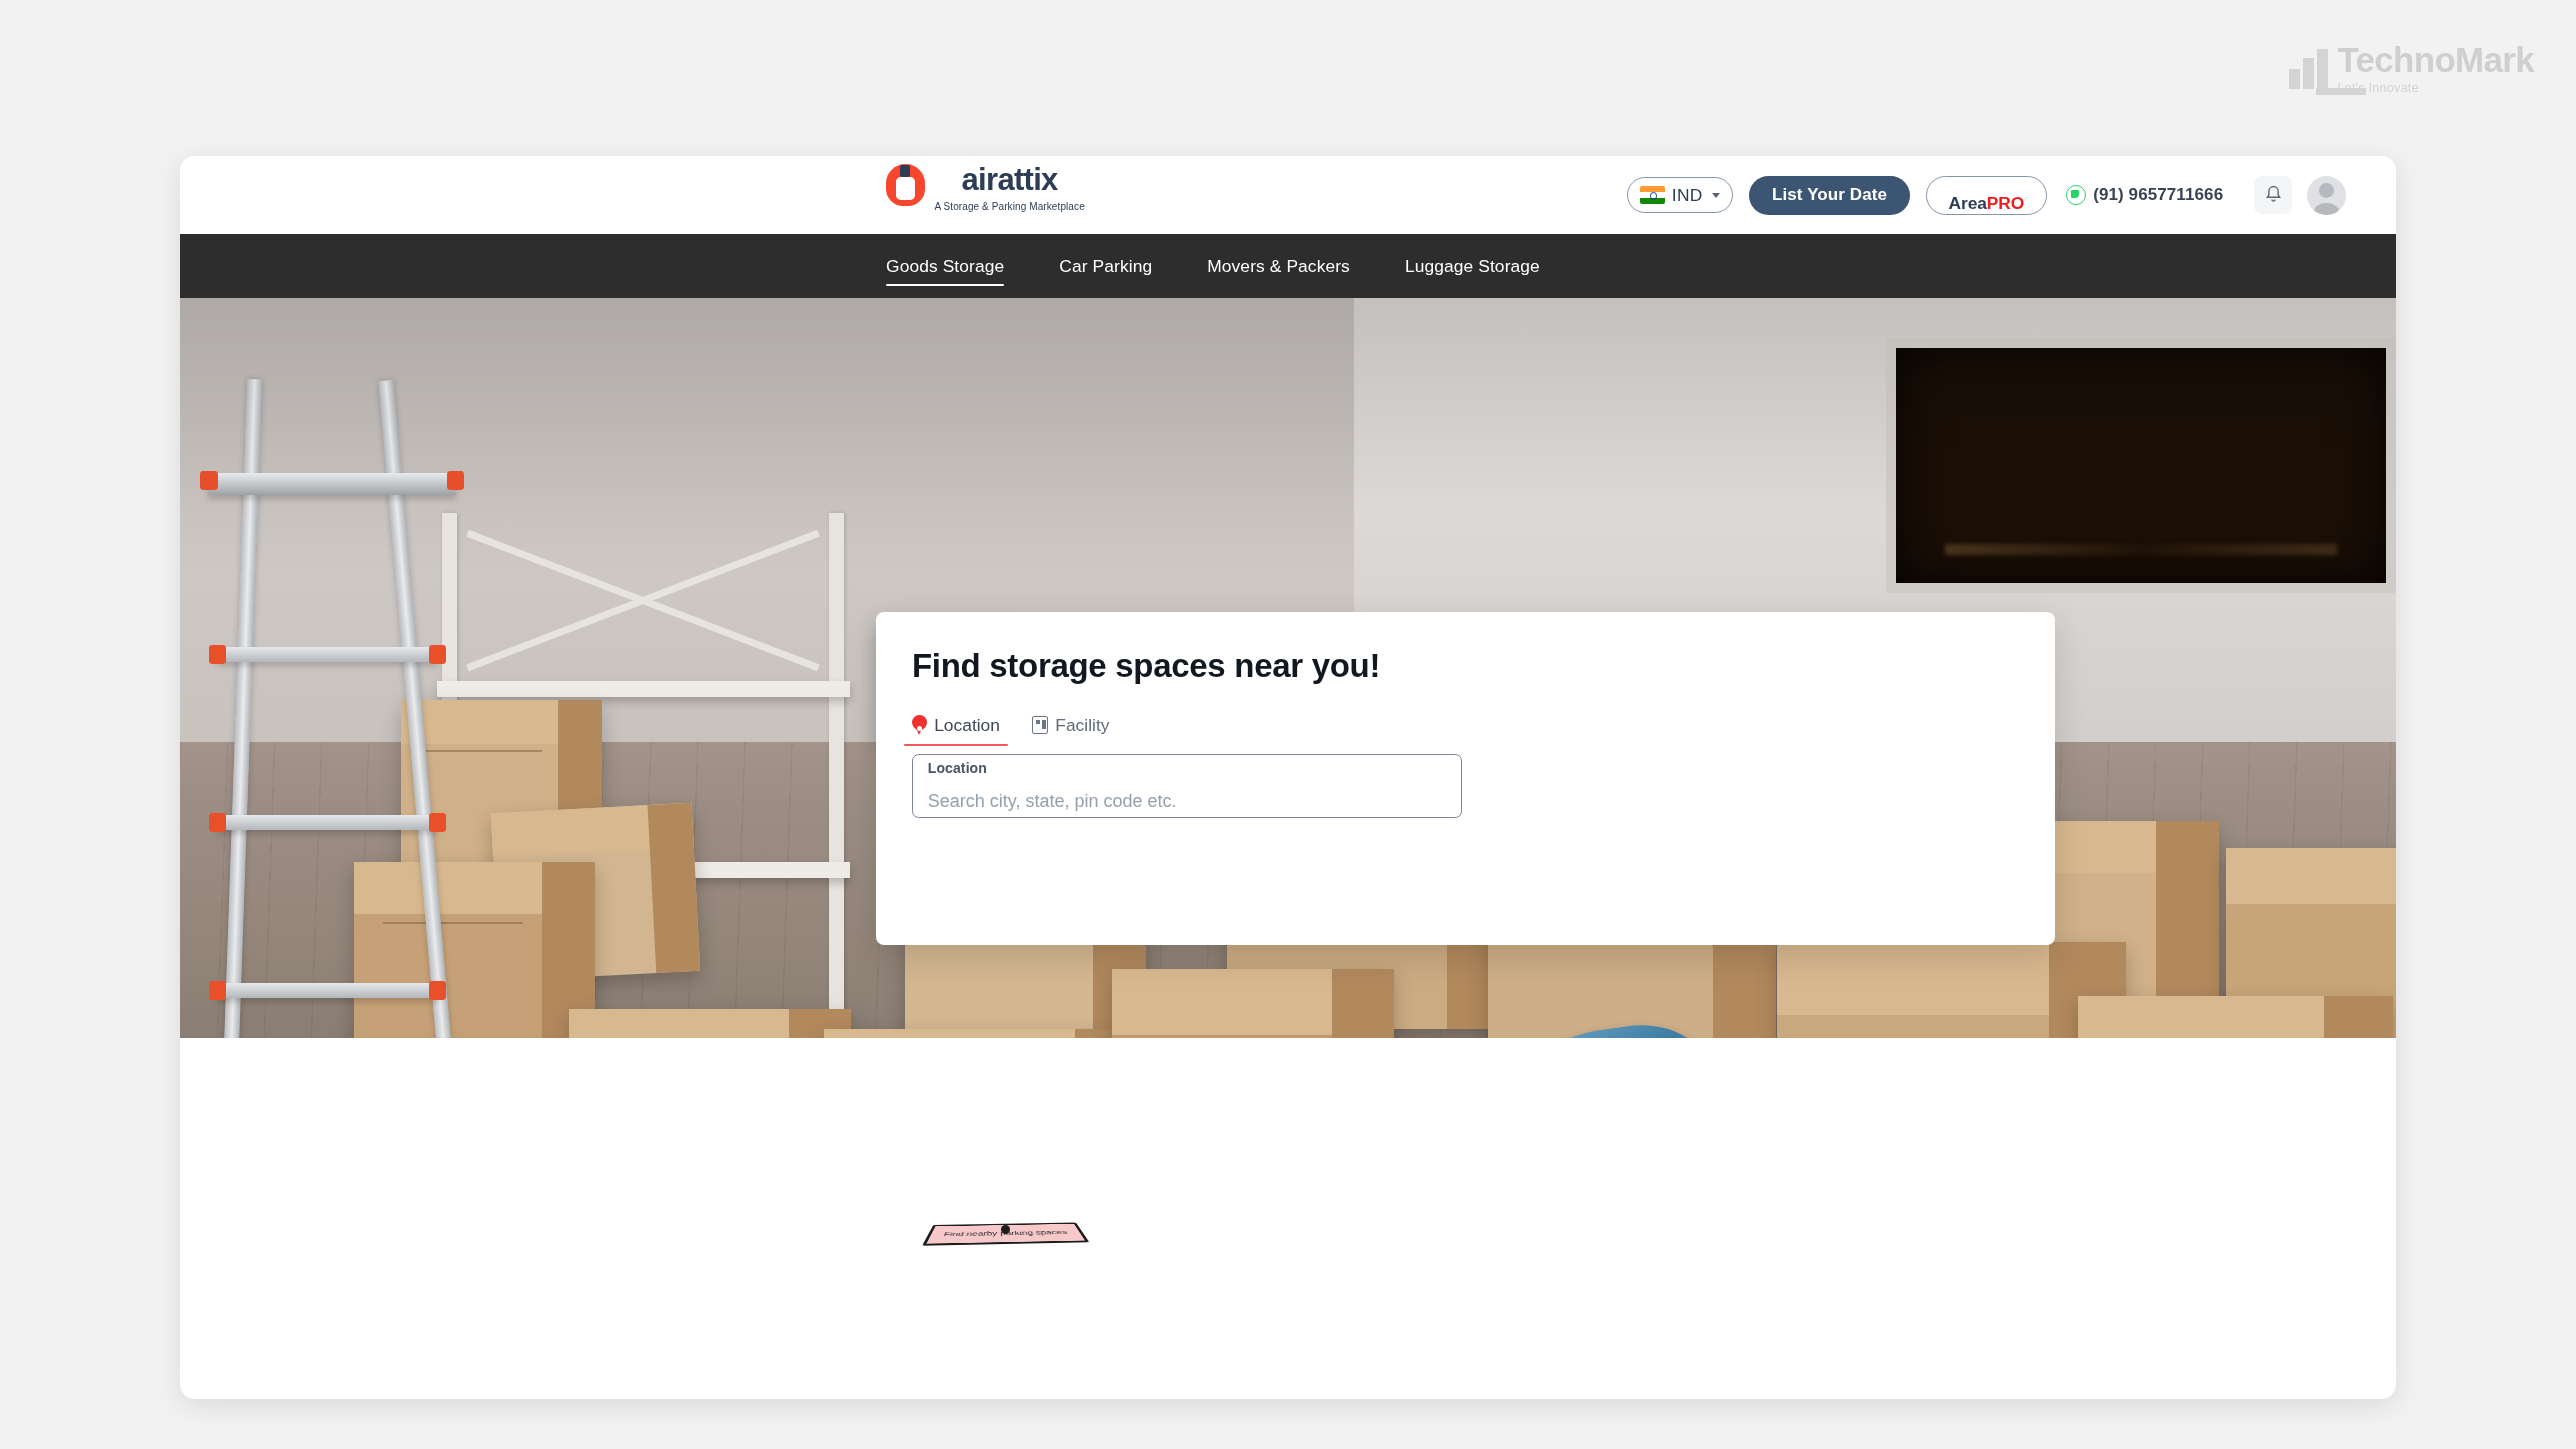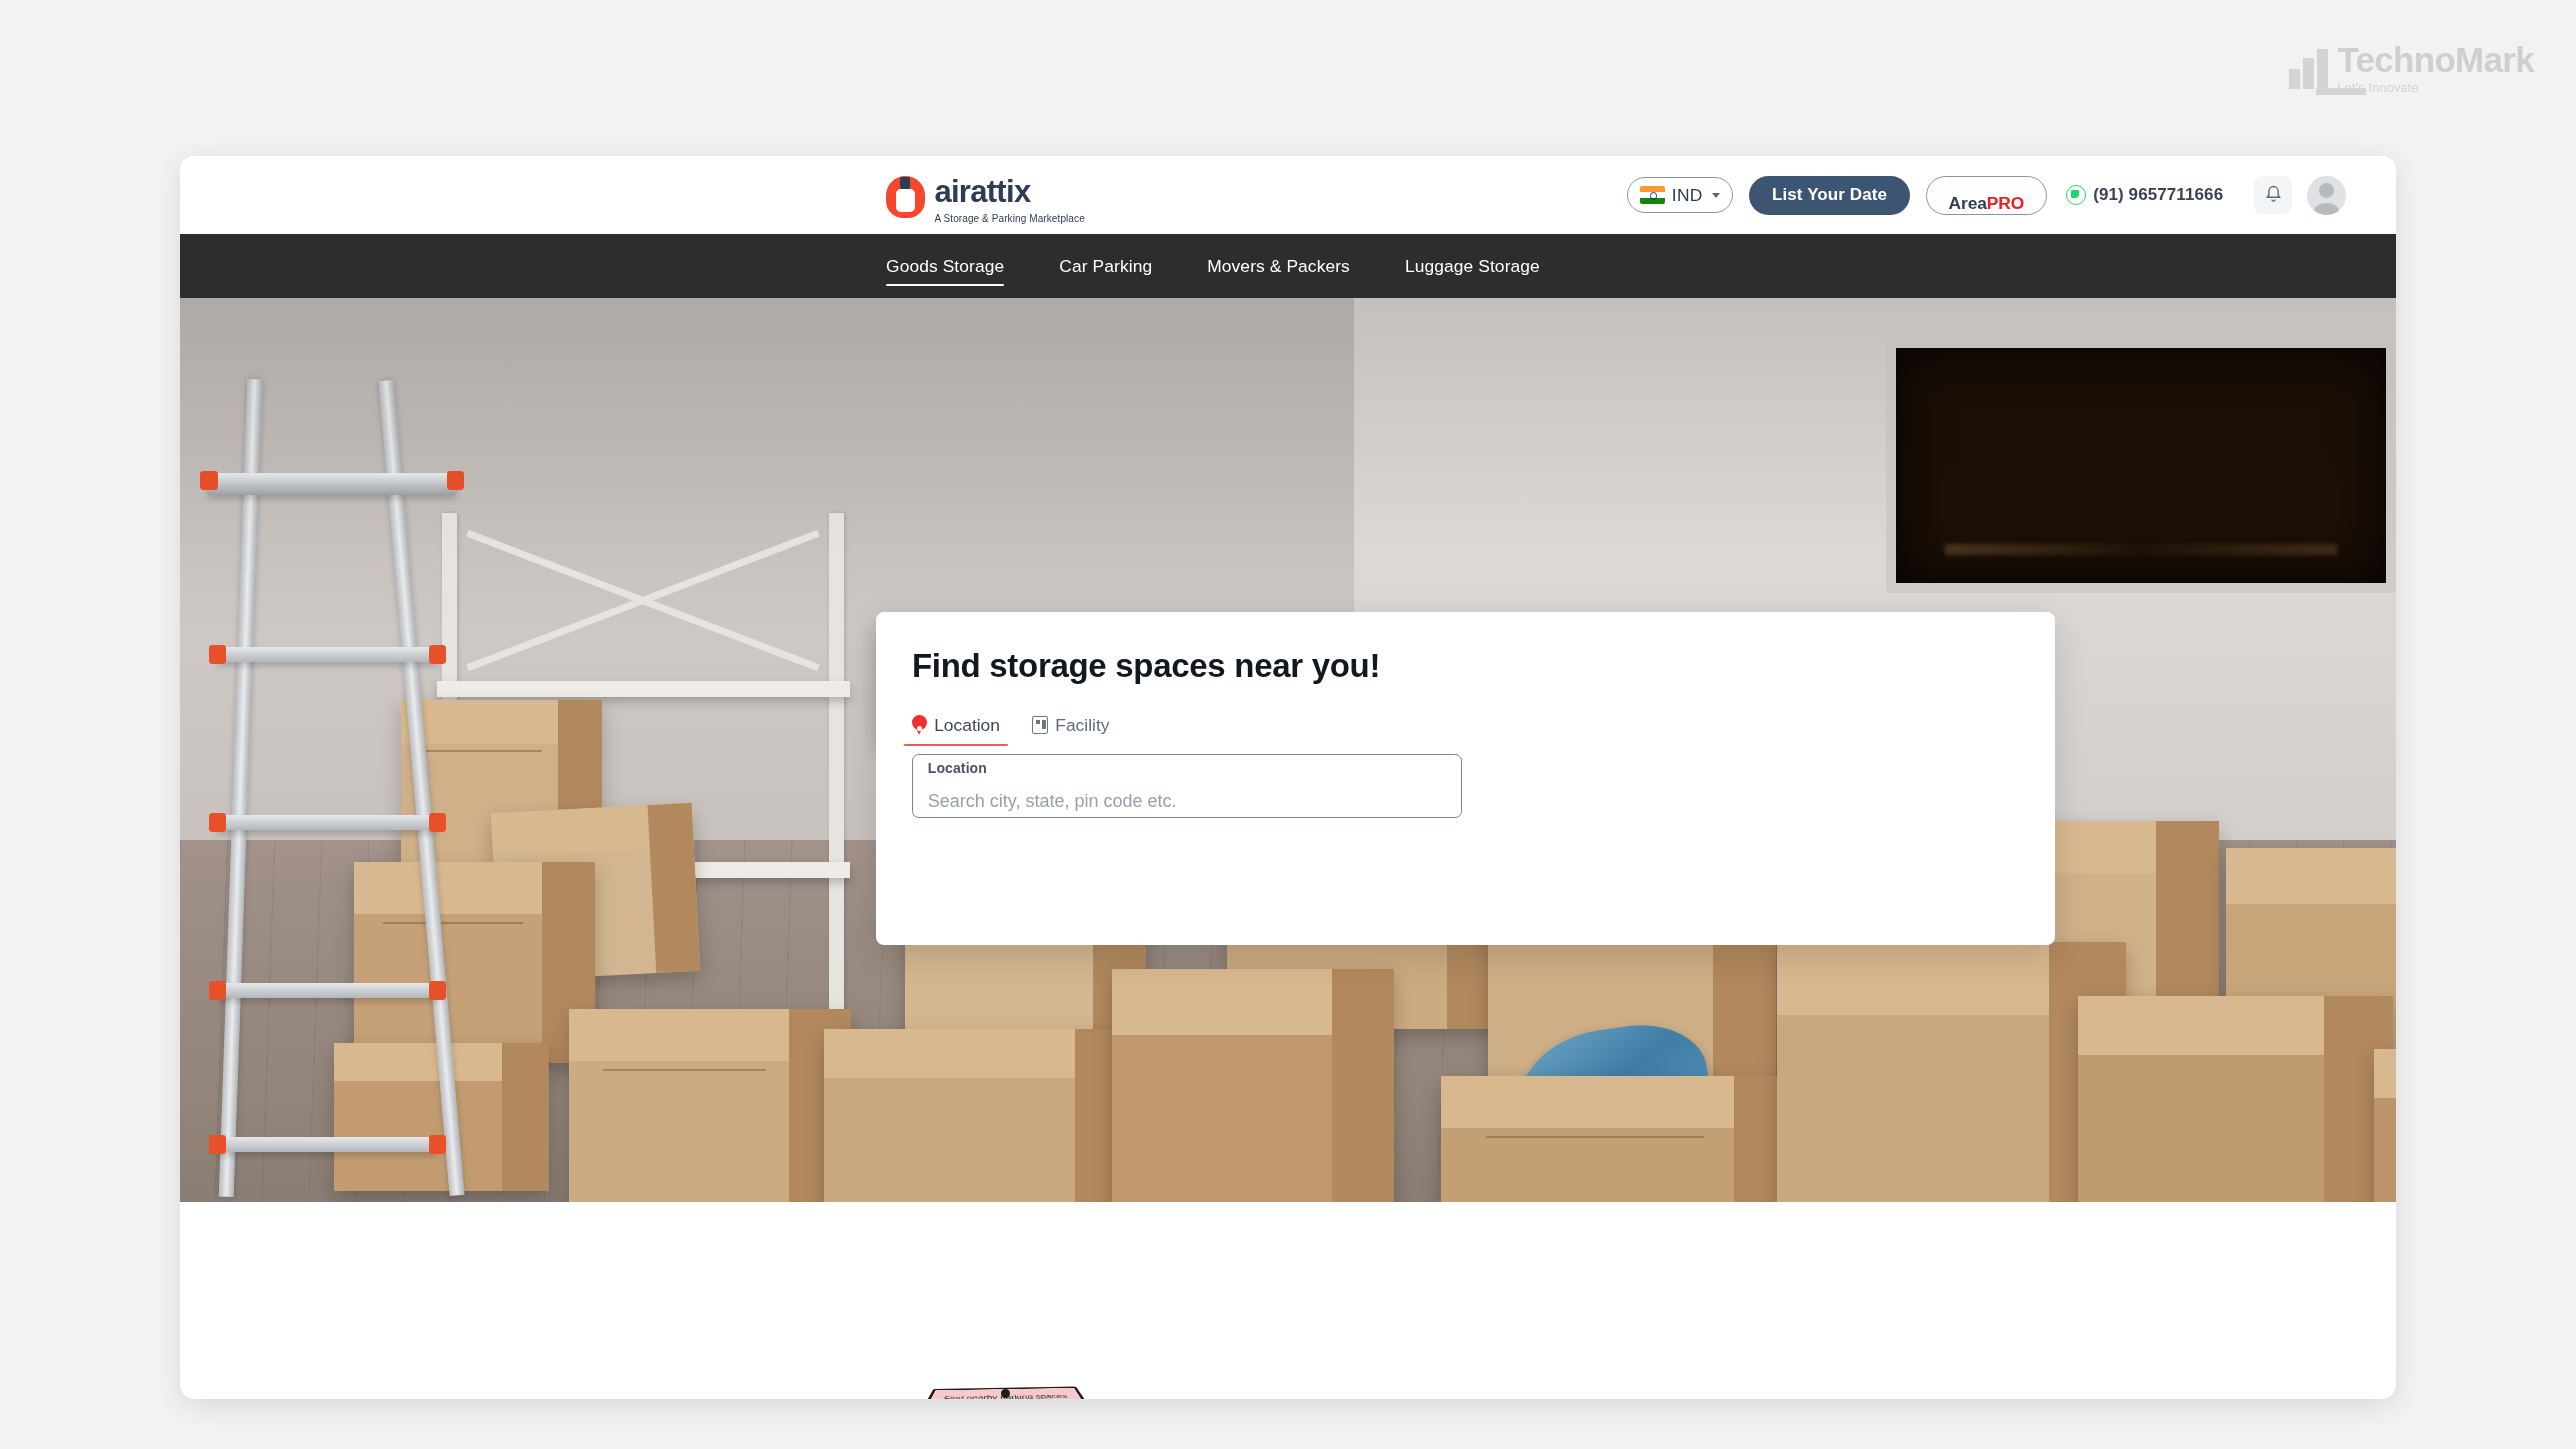--- a/index.html
+++ b/index.html
@@ -36,22 +36,22 @@
     overflow: hidden;
     box-shadow: 0 6.7px 27px rgba(0,0,0,.10);
   }
 
   
   .site-header {
     position: relative; height: 78px; background: #fff;
     display: flex; align-items: center;
   }
   .logo-wrap {
-    position: absolute; left: 706px; top: 20px;
-    display: flex; align-items: flex-start; gap: 9.4px;
+    position: absolute; left: 706px; top: 8px;
+    display: flex; align-items: flex-start; gap: 9.4px; text-align: center;
   }
   .logo-mark {
     width: 39px; height: 42px; background: #f6462d;
     border-radius: 20px 20px 17.4px 17.4px; position: relative;
     flex: 0 0 auto;
   }
   .logo-mark::after {
     content:""; position:absolute; left: 10px; top: 13.4px;
     width: 19px; height: 23px; background:#fff; border-radius: 4.7px;
   }
@@ -144,21 +144,21 @@
     position: relative; height: 64px; display:flex; align-items:center;
     color:#ffffff; font-size: 17.4px; letter-spacing: 0.1px; cursor:pointer;
     margin-right: 55px;
   }
   .nav-item.active::after {
     content:""; position:absolute; left:0; right:0; bottom: 12px;
     height: 2px; background:#fff; border-radius: 1.3px;
   }
 
   
-  .hero { position: relative; height: 904px; overflow: hidden; background:#a21caf; }
+  .hero { position: relative; height: 740px; overflow: hidden; background:#a21caf; }
   .hero-photo { position:absolute; inset:0; }
 
   
   .wall {
     position:absolute; left:0; top:0; width:100%; height: 62%;
     background: linear-gradient(180deg,#b9b4b1 0%, #c2bdb9 30%, #cdc8c4 60%, #c8c2bd 100%);
   }
   .wall-right {
     position:absolute; right:0; top:0; width: 47%; height: 62%;
     background: linear-gradient(180deg,#cfccc9 0%, #ddd9d6 45%, #d2cecb 100%);

